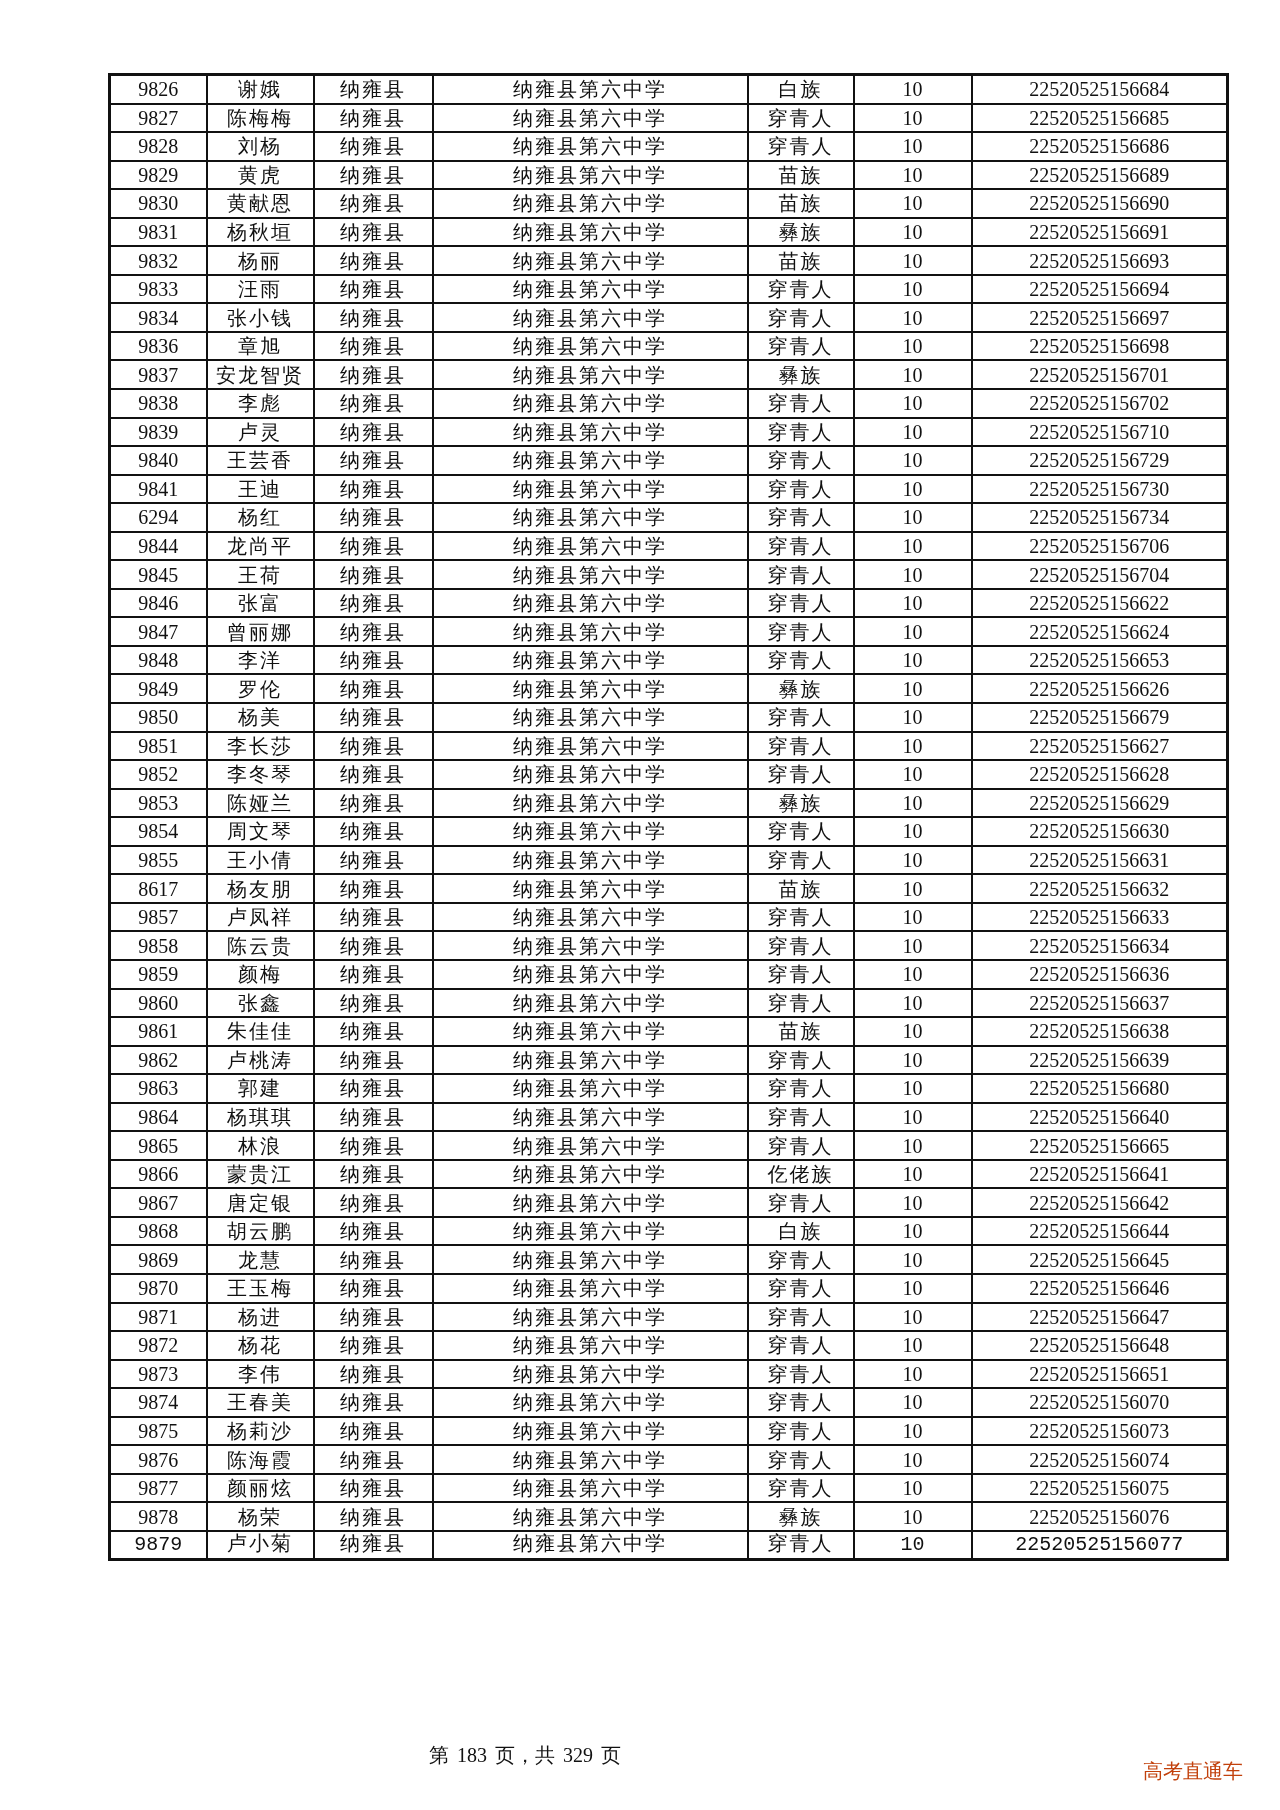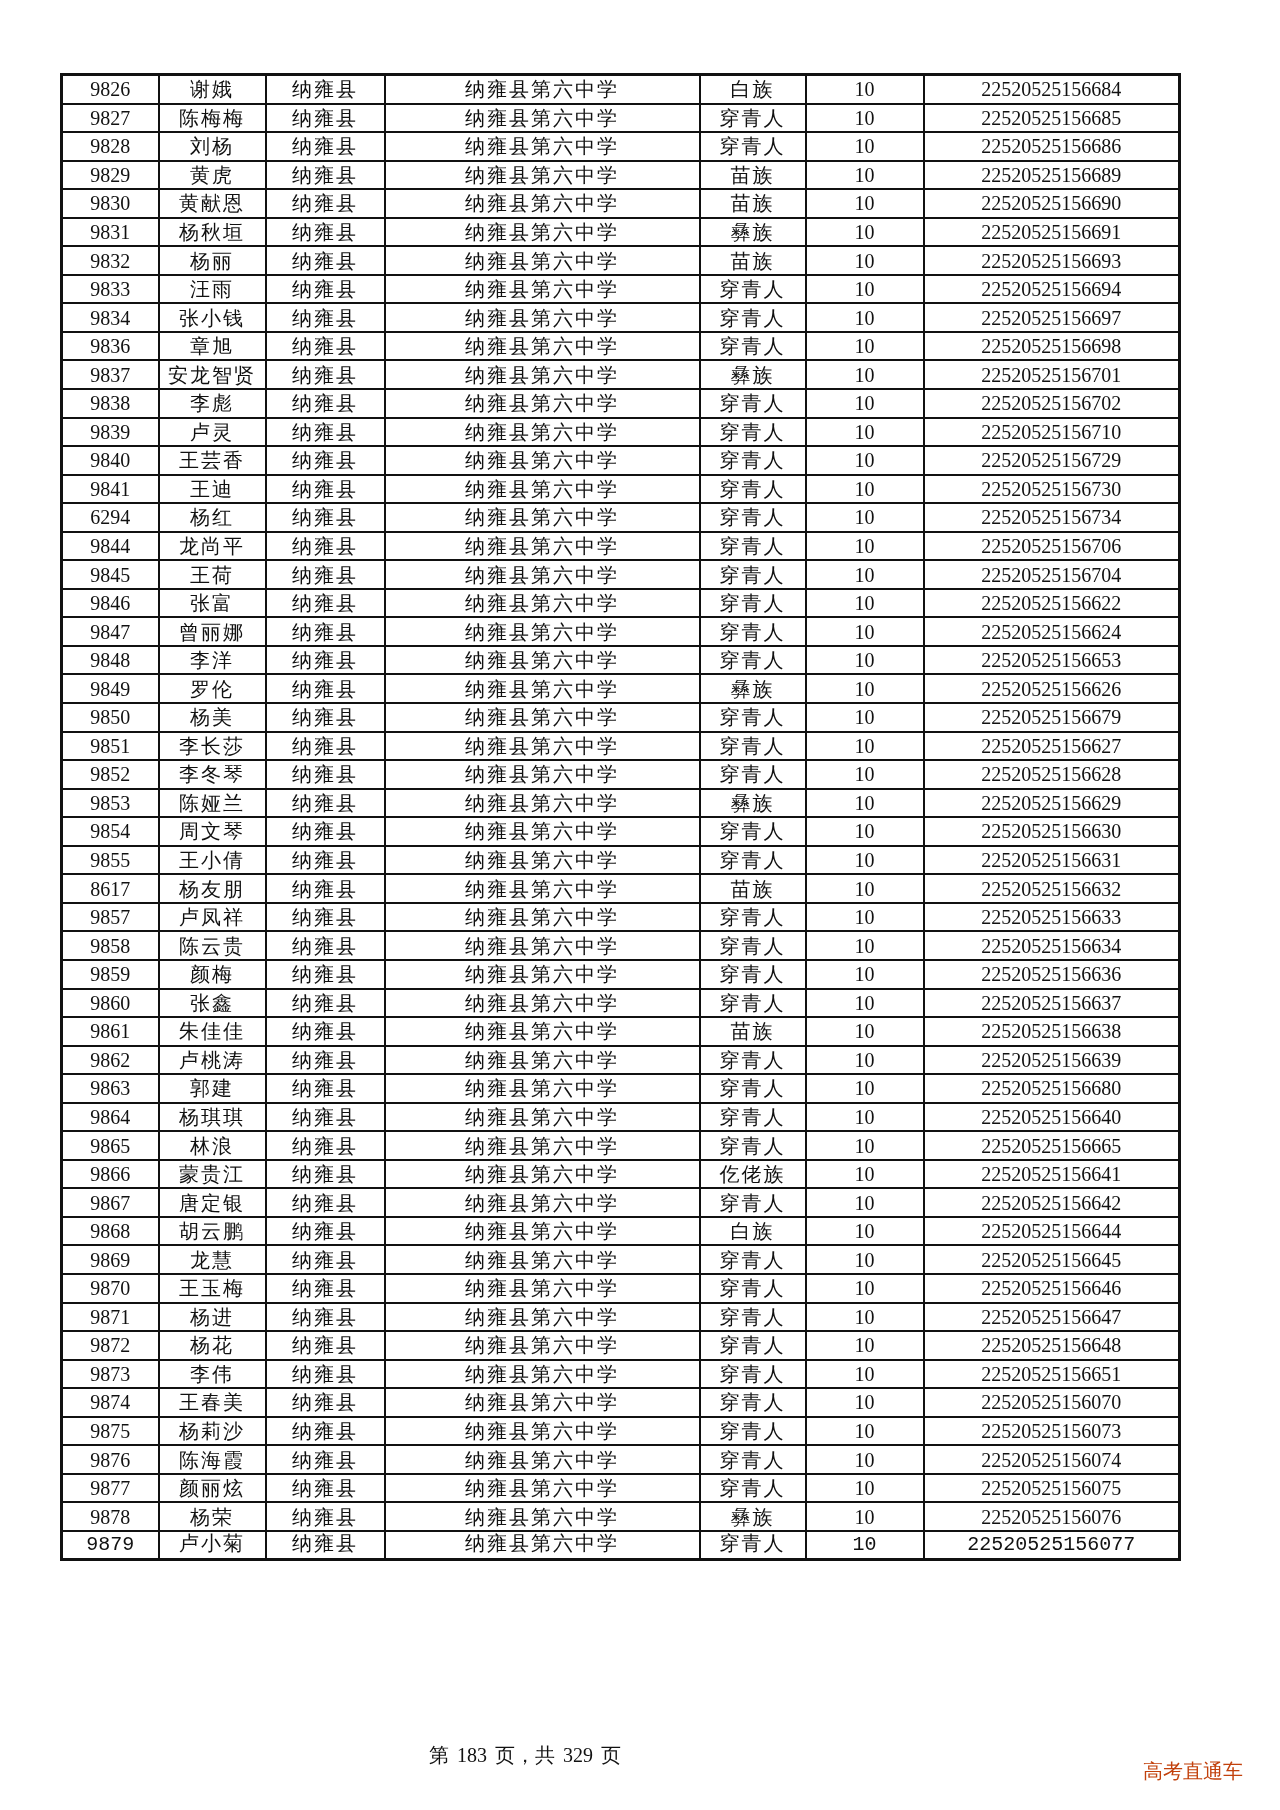--- a/index.html
+++ b/index.html
@@ -1,19 +1,19 @@
 <!DOCTYPE html>
 <html><head>
 <meta charset="utf-8">
 <style>
   html, body { margin: 0; padding: 0; background: #ffffff; }
   body { width: 1280px; height: 1810px; position: relative; overflow: hidden;
          font-family: "DejaVu Serif", "Liberation Serif", serif; color: #111; }
   .sheet { position: absolute; left: 60px; top: 73px; width: 1118px; }
-  table.roster { border-collapse: collapse; width: 1118px; table-layout: fixed; }
+  table.roster { border-collapse: collapse; width: 1118px; table-layout: fixed; margin-left: 48px; }
   table.roster td { border: 2px solid #111; height: 26.56px; padding: 0; text-align: center;
                     vertical-align: middle; font-size: 20px; line-height: 26px; white-space: nowrap;
                     overflow: hidden; }
   table.roster tr:first-child td { border-top-width: 3px; }
   table.roster tr:last-child td { border-bottom-width: 3px; font-family: Liberation Mono, monospace; }
   table.roster td:first-child { border-left-width: 3px; }
   table.roster td:last-child { border-right-width: 3px; }
   td.c-seq, td.c-score, td.c-id { font-family: "Liberation Serif", "DejaVu Serif", serif; font-size: 21px; }
   td.c-name, td.c-county, td.c-school, td.c-eth { letter-spacing: 2px; }
   .footer { position: absolute; left: 0; width: 1050px; top: 1742px; text-align: center;

